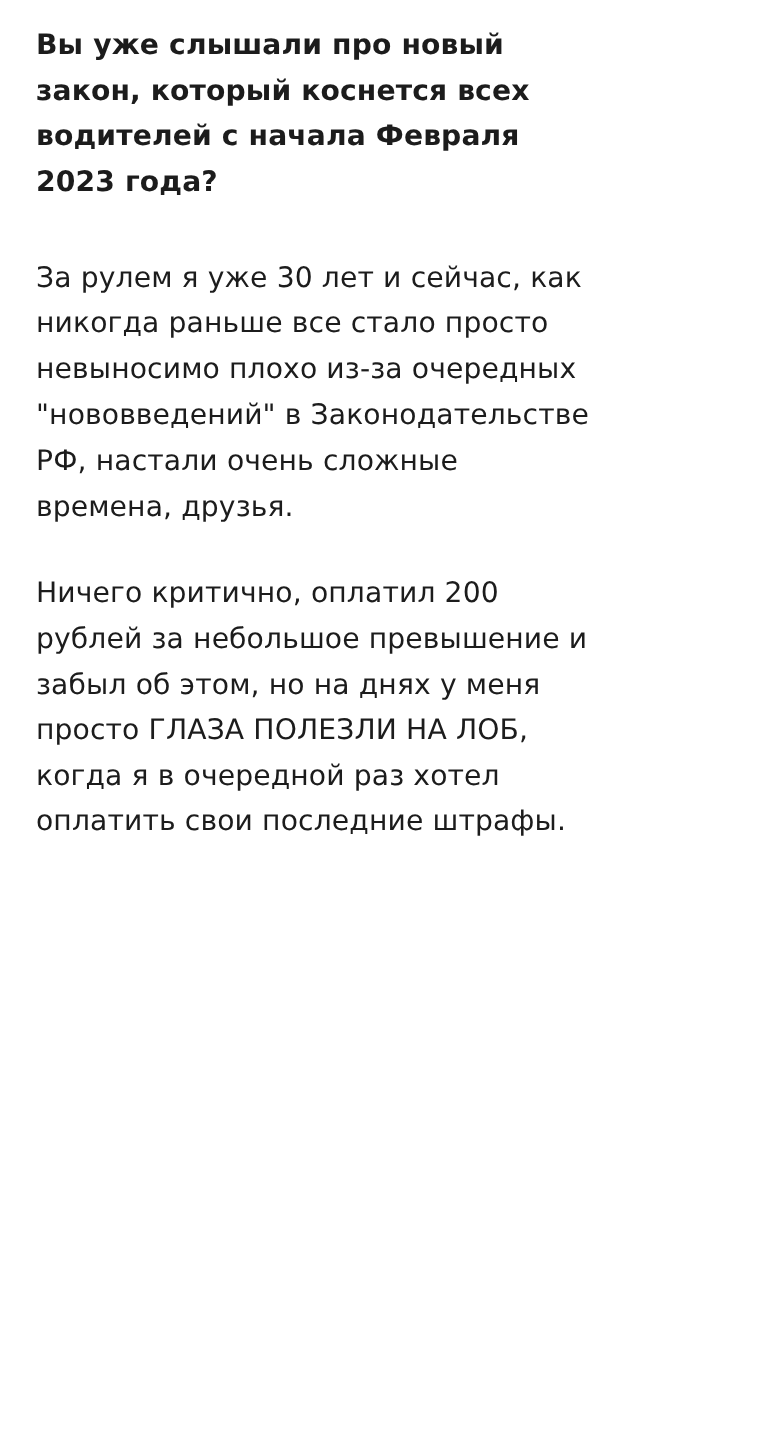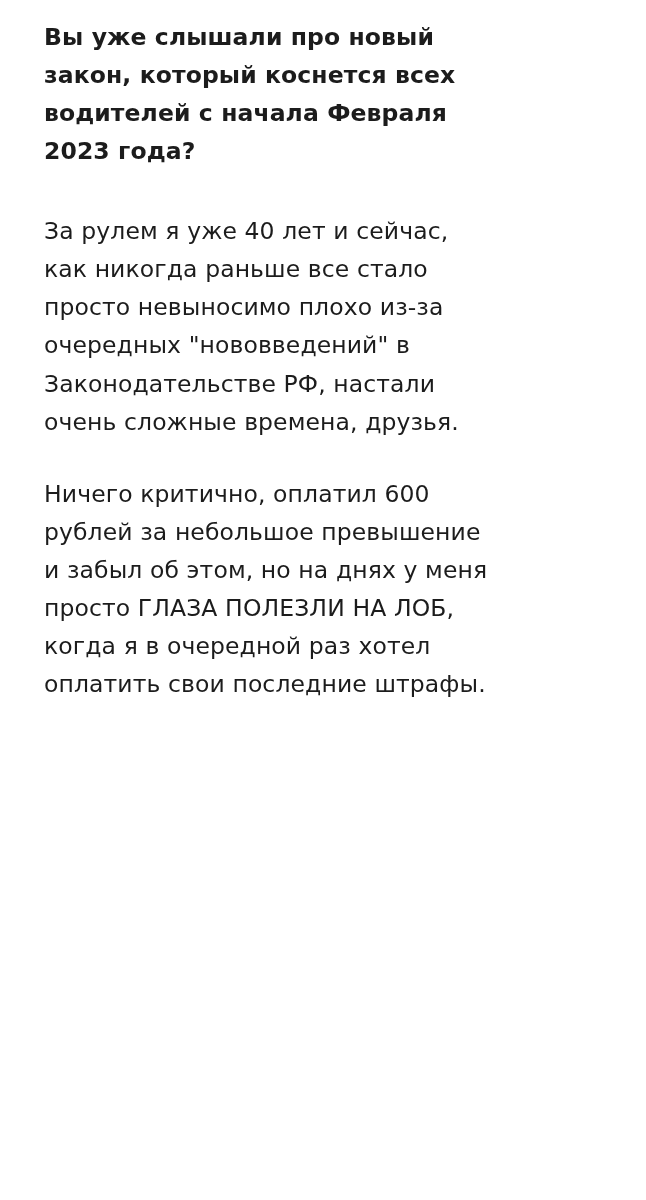--- a/index.html
+++ b/index.html
@@ -10,21 +10,21 @@
   body {
     width: 646px;
     min-height: 1200px;
     font-family: "DejaVu Sans", "Liberation Sans", sans-serif;
     color: #1a1a1a;
     -webkit-font-smoothing: antialiased;
   }
   .article {
     box-sizing: border-box;
     width: 522px;
-    padding: 18px 28px 0 44px;
+    padding: 18px 28px 0 30px;
   }
   .para {
     font-size: 23.5px;
     line-height: 1.62;
     font-weight: 400;
     letter-spacing: 0.1px;
     margin: 0 0 34px 0;
     color: #1c1c1c;
     white-space: pre-wrap;
   }
@@ -34,15 +34,15 @@
   }
   .para.last {
     margin-bottom: 0;
   }
 </style>
 </head>
 <body>
 
 <div class="article">
   <p class="para lead">Вы уже слышали про новый закон, который коснется всех водителей с начала Февраля 2023 года?</p>
-  <p class="para">За рулем я уже 40 лет и сейчас, как никогда раньше все стало просто невыносимо плохо из-за очередных "нововведений" в Законодательстве РФ, настали очень сложные времена, друзья.</p>
-  <p class="para last">Ничего критично, оплатил 600 рублей за небольшое превышение и забыл об этом, но на днях у меня просто ГЛАЗА ПОЛЕЗЛИ НА ЛОБ, когда я в очередной раз хотел оплатить свои последние штрафы.</p>
+  <p class="para">За рулем я уже 30 лет и сейчас, как никогда раньше все стало просто невыносимо плохо из-за очередных "нововведений" в Законодательстве РФ, настали очень сложные времена, друзья.</p>
+  <p class="para last">Ничего критично, оплатил 200 рублей за небольшое превышение и забыл об этом, но на днях у меня просто ГЛАЗА ПОЛЕЗЛИ НА ЛОБ, когда я в очередной раз хотел оплатить свои последние штрафы.</p>
 </div>
 
 </body></html>

